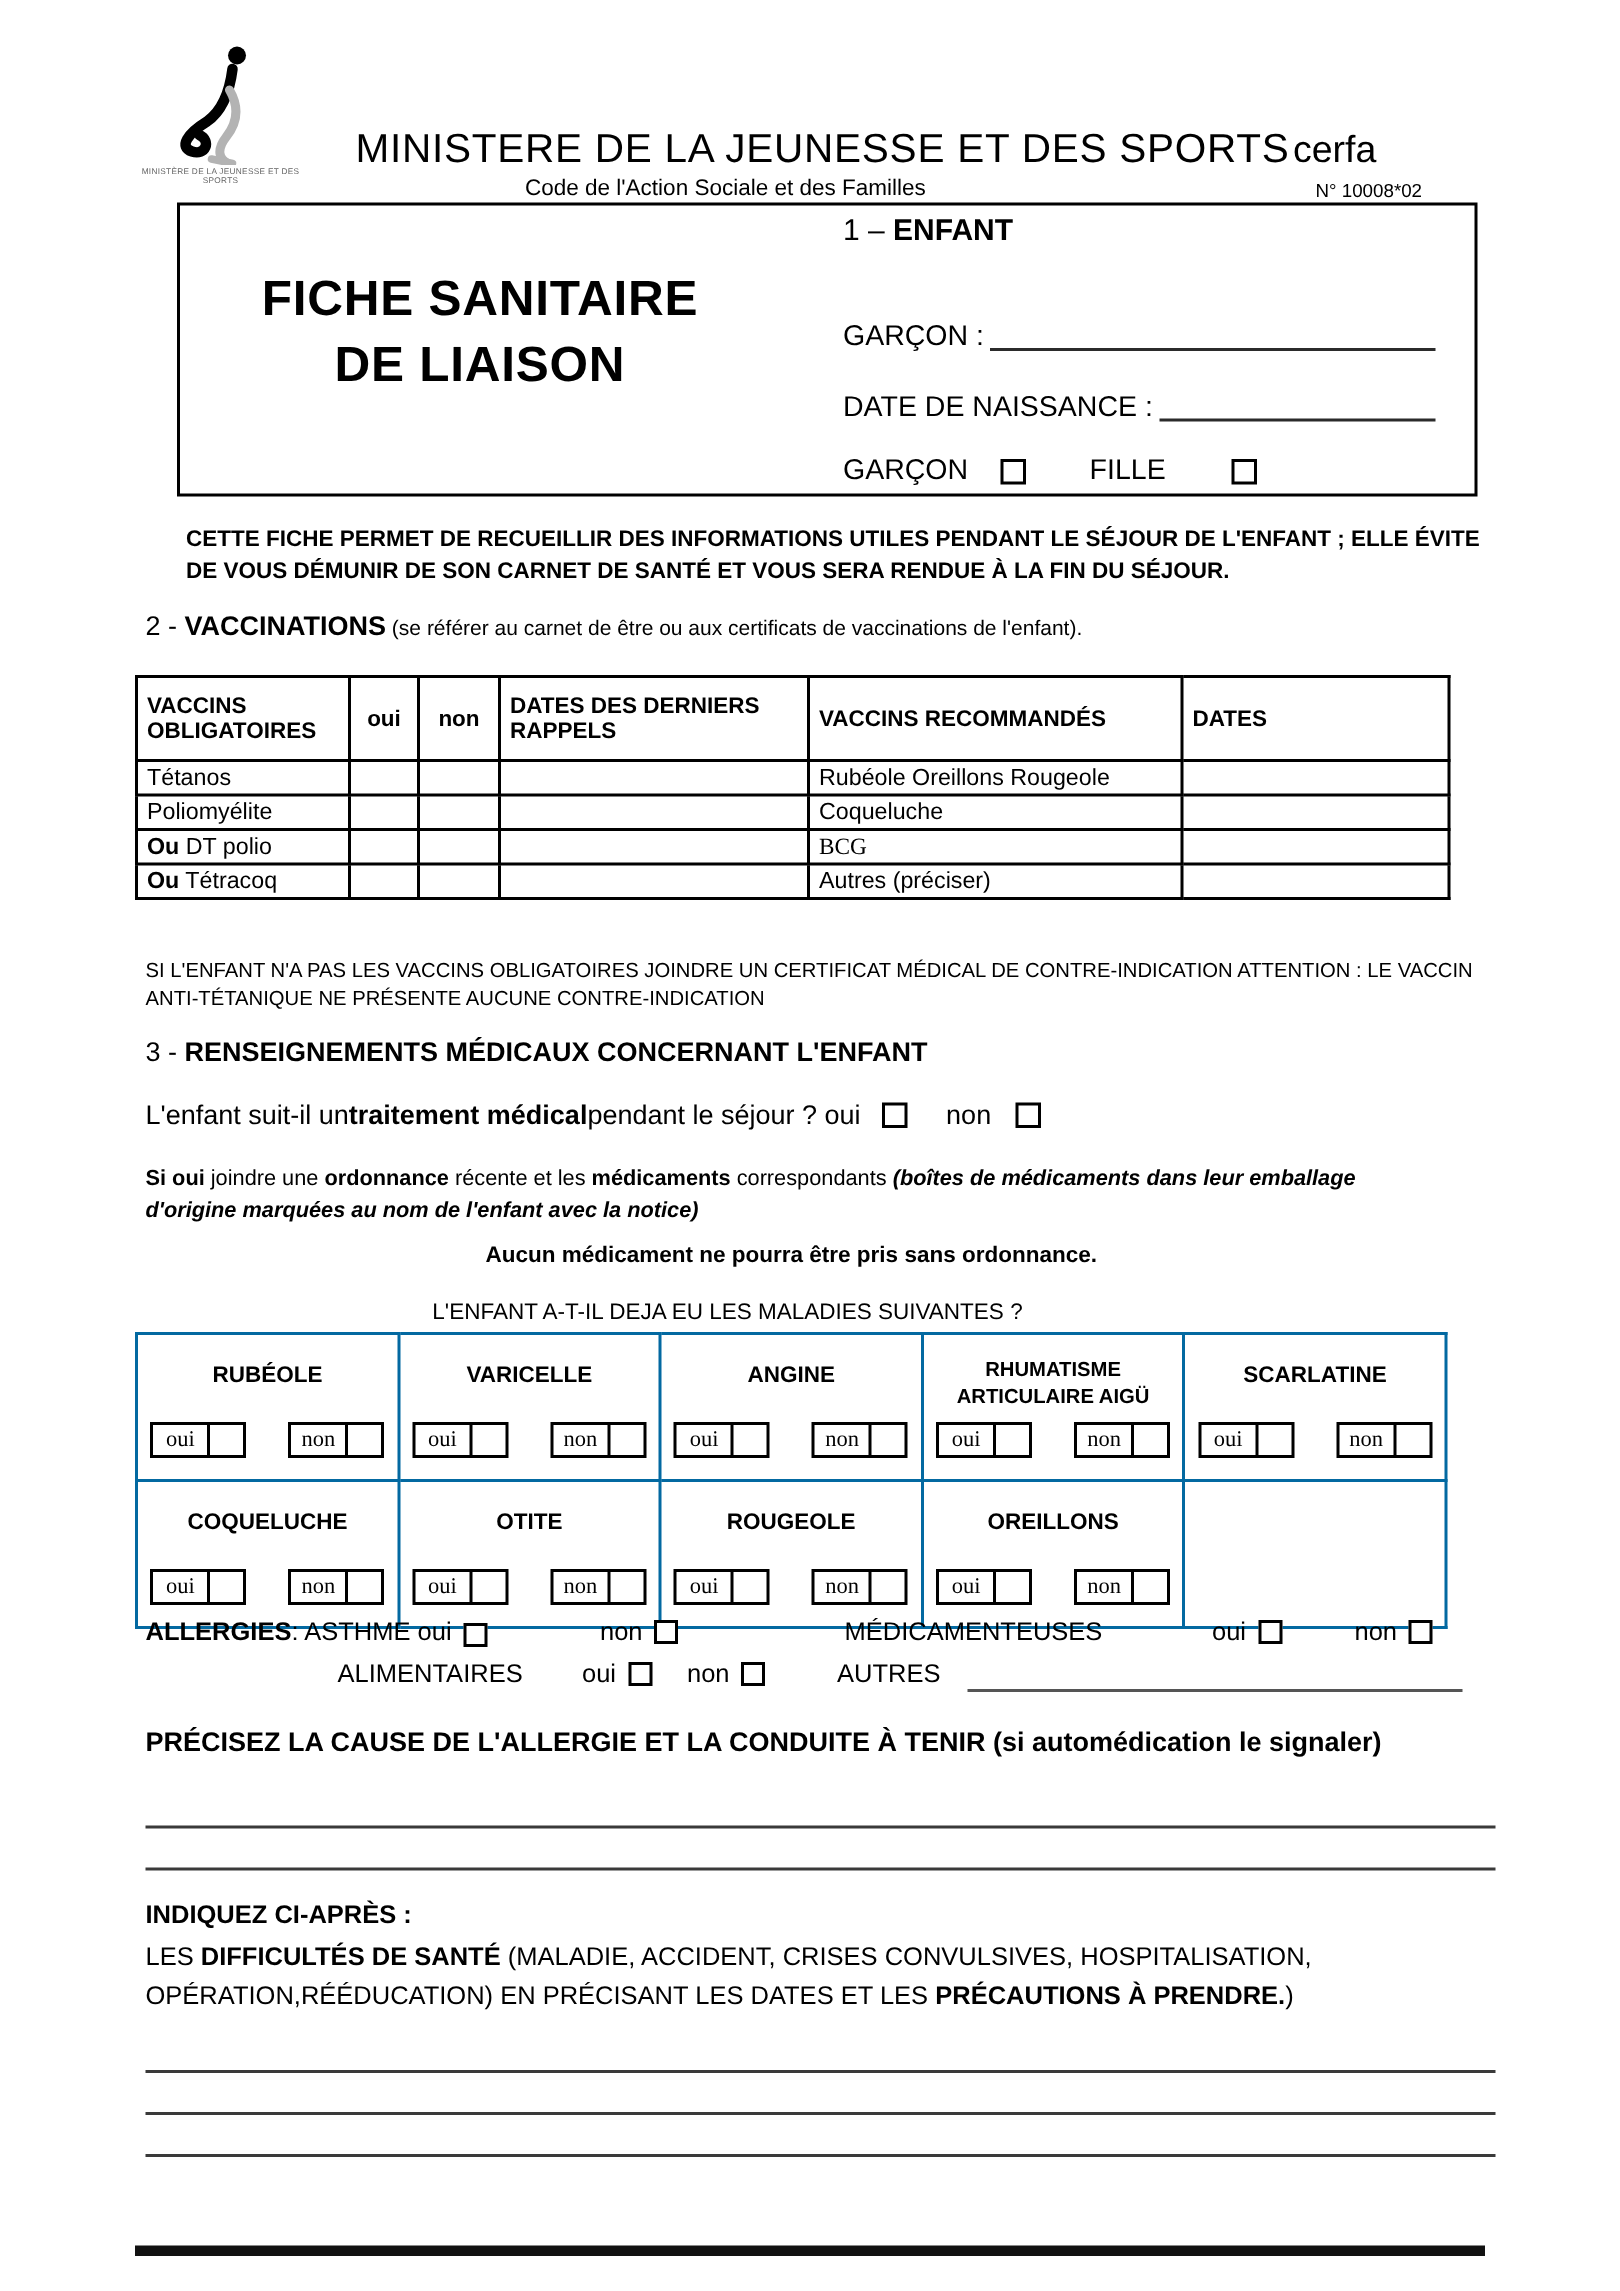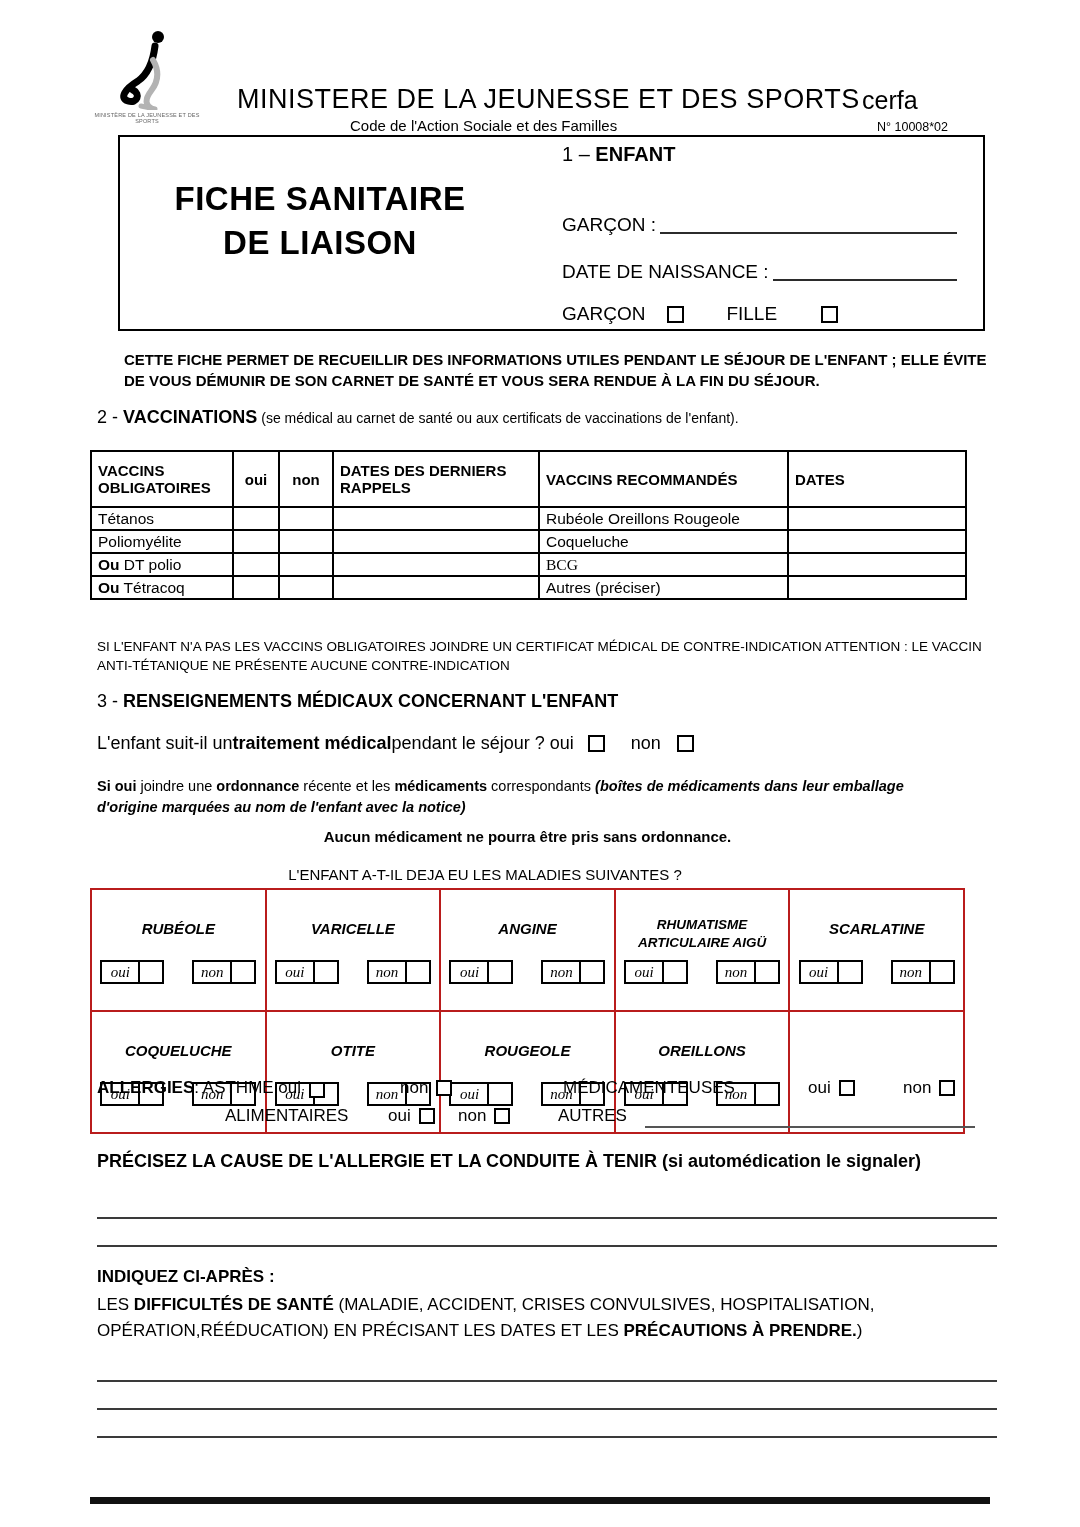--- a/index.html
+++ b/index.html
@@ -49,21 +49,21 @@
 
   .warning{left:97px;top:637px;width:912px;font-size:13.5px;line-height:19px;}
 
   .treatment{left:97px;top:733px;font-size:18px;display:flex;align-items:center;}
   .sioui{left:97px;top:776px;width:862px;font-size:14.5px;line-height:20.5px;}
   .nomed{left:90px;top:828px;width:875px;text-align:center;font-size:15px;font-weight:bold;}
   .maladies-q{left:90px;top:866px;width:790px;text-align:center;font-size:15px;}
 
   
   table.dis{position:absolute;left:90px;top:888px;border-collapse:collapse;table-layout:fixed;width:875px;}
-  table.dis td{border:2px solid #b91c1c;height:88px;padding:16px;vertical-align:top;box-sizing:border-box;font-style:italic;}
+  table.dis td{border:2px solid #0369a1;height:88px;padding:4px;vertical-align:top;box-sizing:border-box;}
   .dcell{display:flex;flex-direction:column;height:88px;box-sizing:border-box;padding:14px 4px 10px 4px;}
   .dname{text-align:center;font-weight:bold;font-size:15px;line-height:18px;}
   .dname.two{font-size:13.5px;}
   .dboxes{margin-top:auto;display:flex;justify-content:center;gap:28px;}
   .mini{display:inline-flex;border:2px solid #000;height:24px;box-sizing:border-box;background:#fff;}
   .mini .w{width:36px;display:flex;align-items:center;justify-content:center;font-family:"Liberation Serif",serif;font-size:15px;border-right:2px solid #000;}
   .mini .x{width:22px;}
 
   
   .alg{font-size:17px;display:flex;align-items:center;}
@@ -114,21 +114,21 @@
     <span>GARÇON</span>
     <span class="cb" style="margin-left:22px;"></span>
     <span style="margin-left:42px;">FILLE</span>
     <span class="cb" style="margin-left:44px;"></span>
   </div>
 </div>
 
 <div class="abs intro">CETTE FICHE PERMET DE RECUEILLIR DES INFORMATIONS UTILES PENDANT LE SÉJOUR DE L'ENFANT ; ELLE ÉVITE DE VOUS DÉMUNIR DE SON CARNET DE SANTÉ ET VOUS SERA RENDUE À LA FIN DU SÉJOUR.</div>
 
 <div class="abs sec-head" style="left:97px;top:407px;">
-  <span>2 - </span><b>VACCINATIONS</b><span class="note"> (se médical au carnet de santé ou aux certificats de vaccinations de l'enfant).</span>
+  <span>2 - </span><b>VACCINATIONS</b><span class="note"> (se référer au carnet de être ou aux certificats de vaccinations de l'enfant).</span>
 </div>
 
 <table class="vacc">
   <colgroup>
     <col style="width:142px">
       <col style="width:46px">
       <col style="width:54px">
       <col style="width:206px">
       <col style="width:249px">
       <col style="width:178px">

